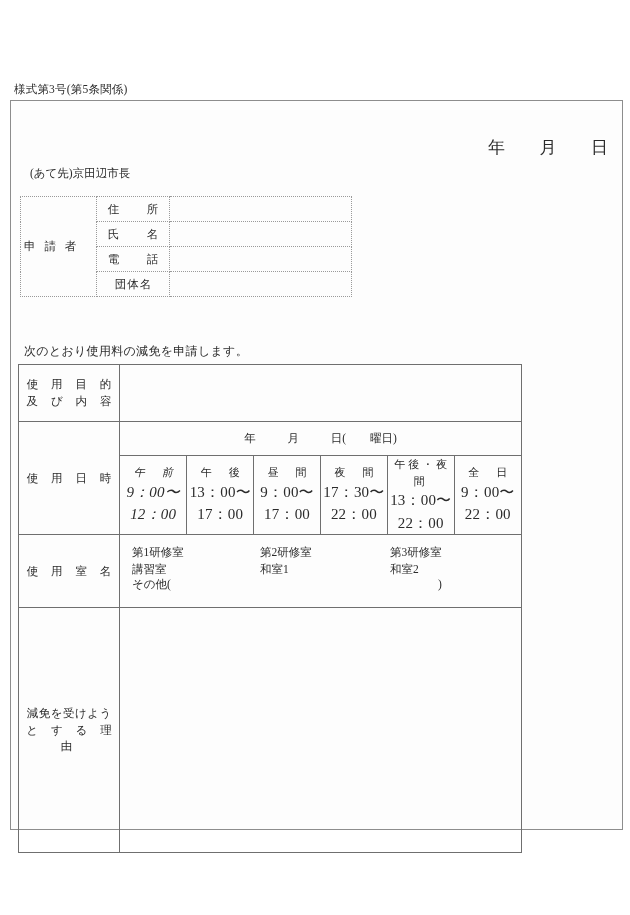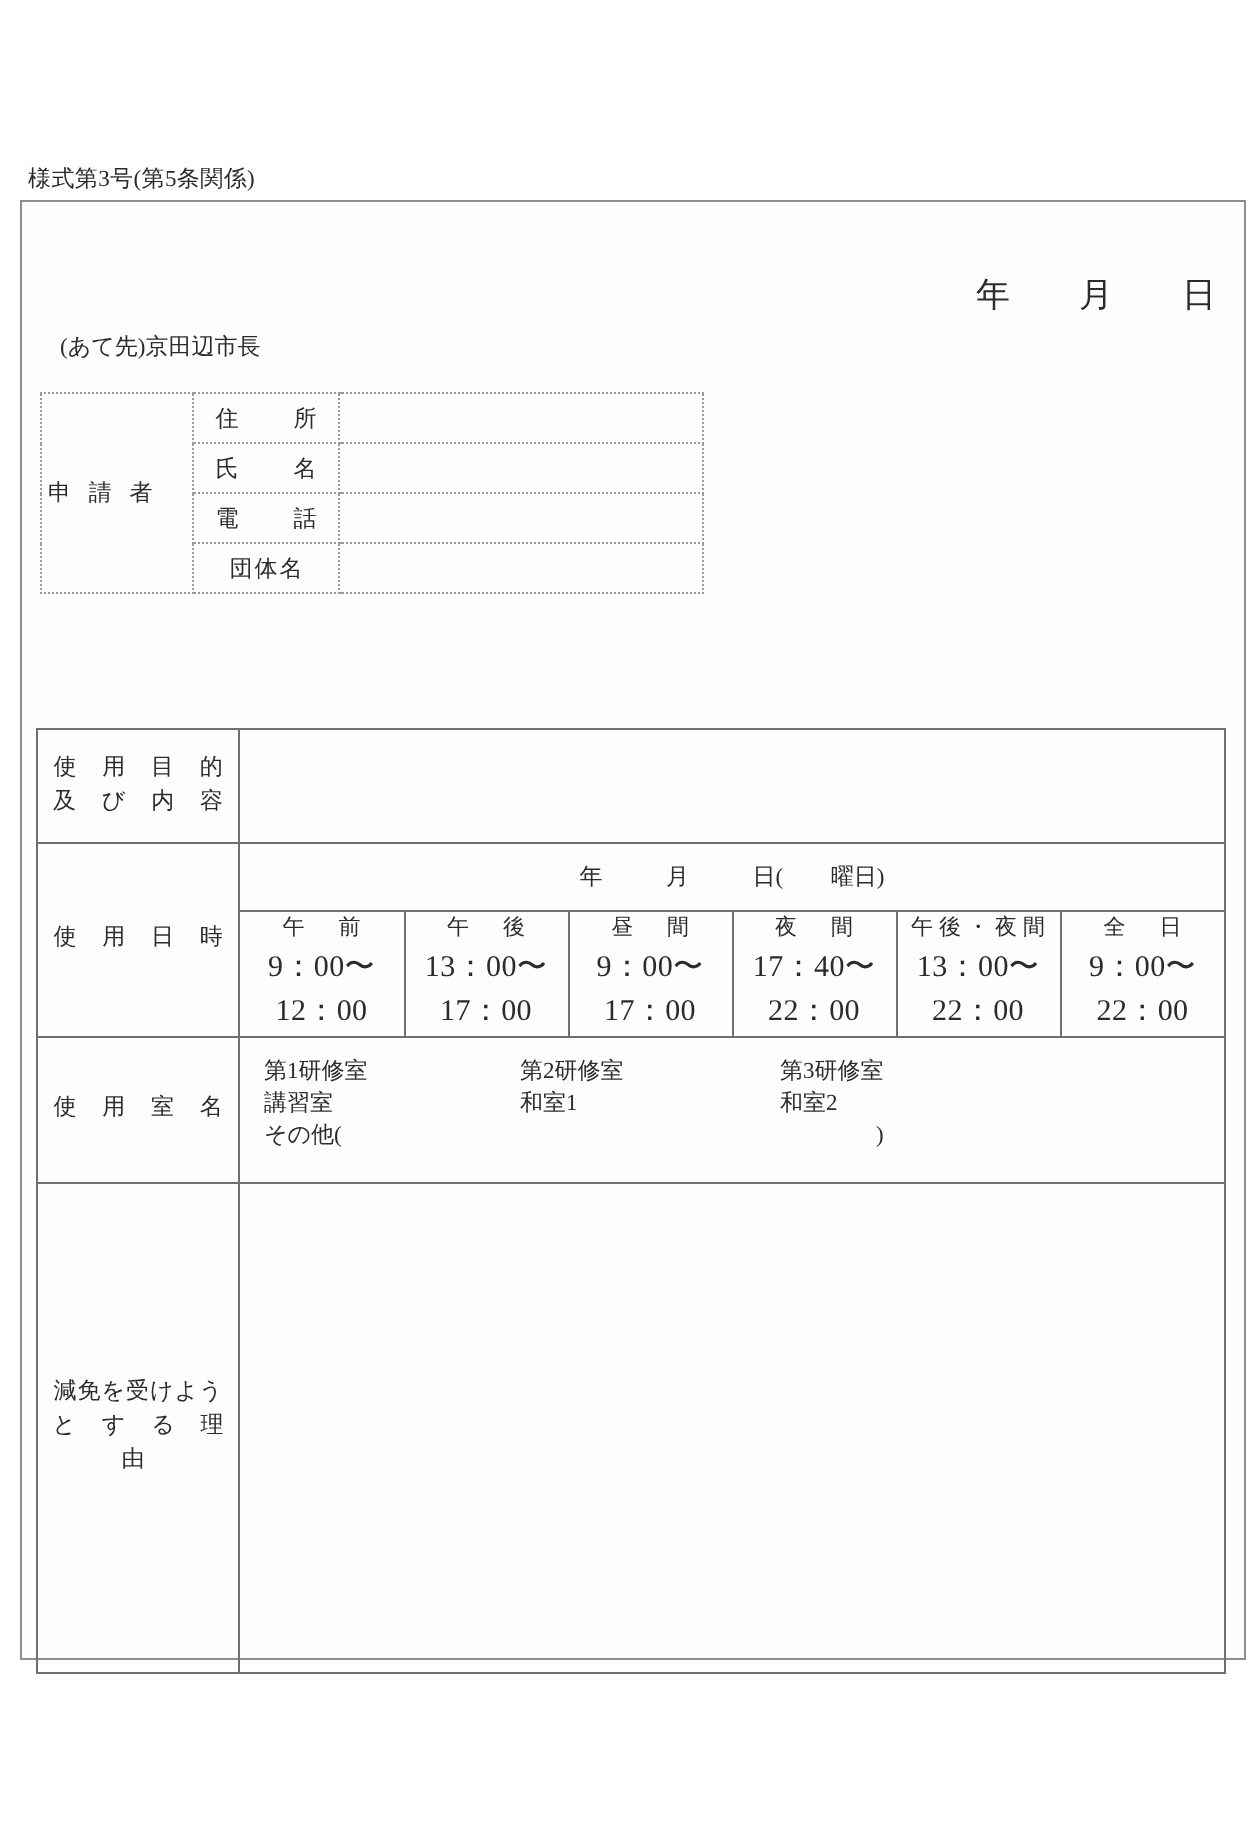--- a/index.html
+++ b/index.html
@@ -114,21 +114,21 @@
     top: 343px;
     font-size: 12px;
     letter-spacing: 0.3px;
   }
 
   
   .main-table {
     position: absolute;
     left: 18px;
     top: 364px;
-    width: 595px;
+    width: 504px;
     border-collapse: collapse;
     table-layout: fixed;
     font-size: 11.5px;
     border-radius: 24px;
   }
   .main-table td {
     border: 1px solid #6f6f6f;
     padding: 0;
     vertical-align: middle;
   }
@@ -164,21 +164,21 @@
   }
   .slots-table td {
     border: 1px solid #6f6f6f;
     border-bottom: none;
     border-top: none;
     text-align: center;
     height: 37px;
     line-height: 1.5;
     font-size: 11px;
   }
-  .slots-table td:first-child { border-left: none; }
+  .slots-table td:first-child { border-left: none; font-style: italic; }
   .slots-table td:last-child { border-right: none; }
   .slot-name { display: block; letter-spacing: 3px; text-indent: 3px; }
   .slot-time { display: block; font-size: 15px; letter-spacing: 0.2px; }
 
   .nested-wrap { padding: 0 !important; }
 
   .cell-rooms {
     height: 62px;
     vertical-align: middle;
     padding: 4px 0 6px 0 !important;
@@ -245,20 +245,21 @@
       <td class="field-value"></td>
     </tr>
     <tr>
       <td class="field-label sp-tight">団体名</td>
       <td class="field-value"></td>
     </tr>
   </tbody>
     </table>
 
 
+  <div class="intro">次のとおり使用料の減免を申請します。</div>
 
   <table class="main-table">
 
     <tbody>
         <tr>
       <td class="row-label">
         <span class="lbl-line">使 用 目 的</span>
         <span class="lbl-line">及 び 内 容</span>
       </td>
       <td class="cell-purpose"></td>
@@ -293,21 +294,21 @@
             <td>
               <span class="slot-name">午　後</span>
               <span class="slot-time">13：00〜17：00</span>
             </td>
             <td>
               <span class="slot-name">昼　間</span>
               <span class="slot-time">9：00〜17：00</span>
             </td>
             <td>
               <span class="slot-name">夜　間</span>
-              <span class="slot-time">17：40〜22：00</span>
+              <span class="slot-time">17：30〜22：00</span>
             </td>
             <td>
               <span class="slot-name">午後・夜間</span>
               <span class="slot-time">13：00〜22：00</span>
             </td>
             <td>
               <span class="slot-name">全　日</span>
               <span class="slot-time">9：00〜22：00</span>
             </td>
           </tr>

